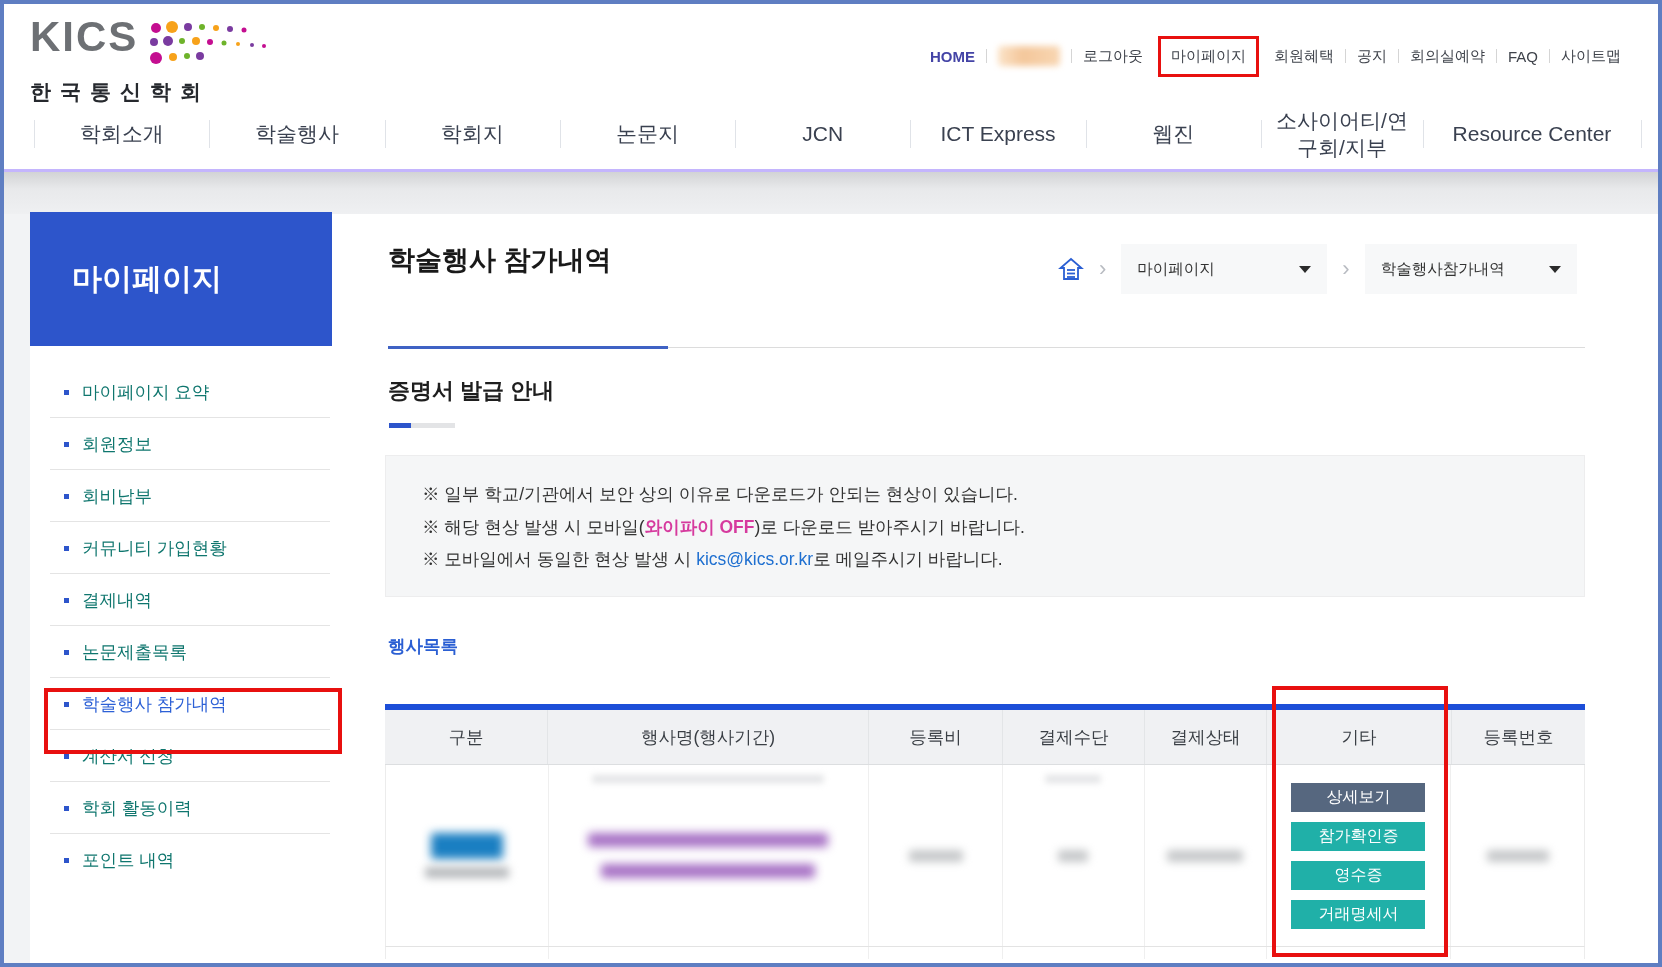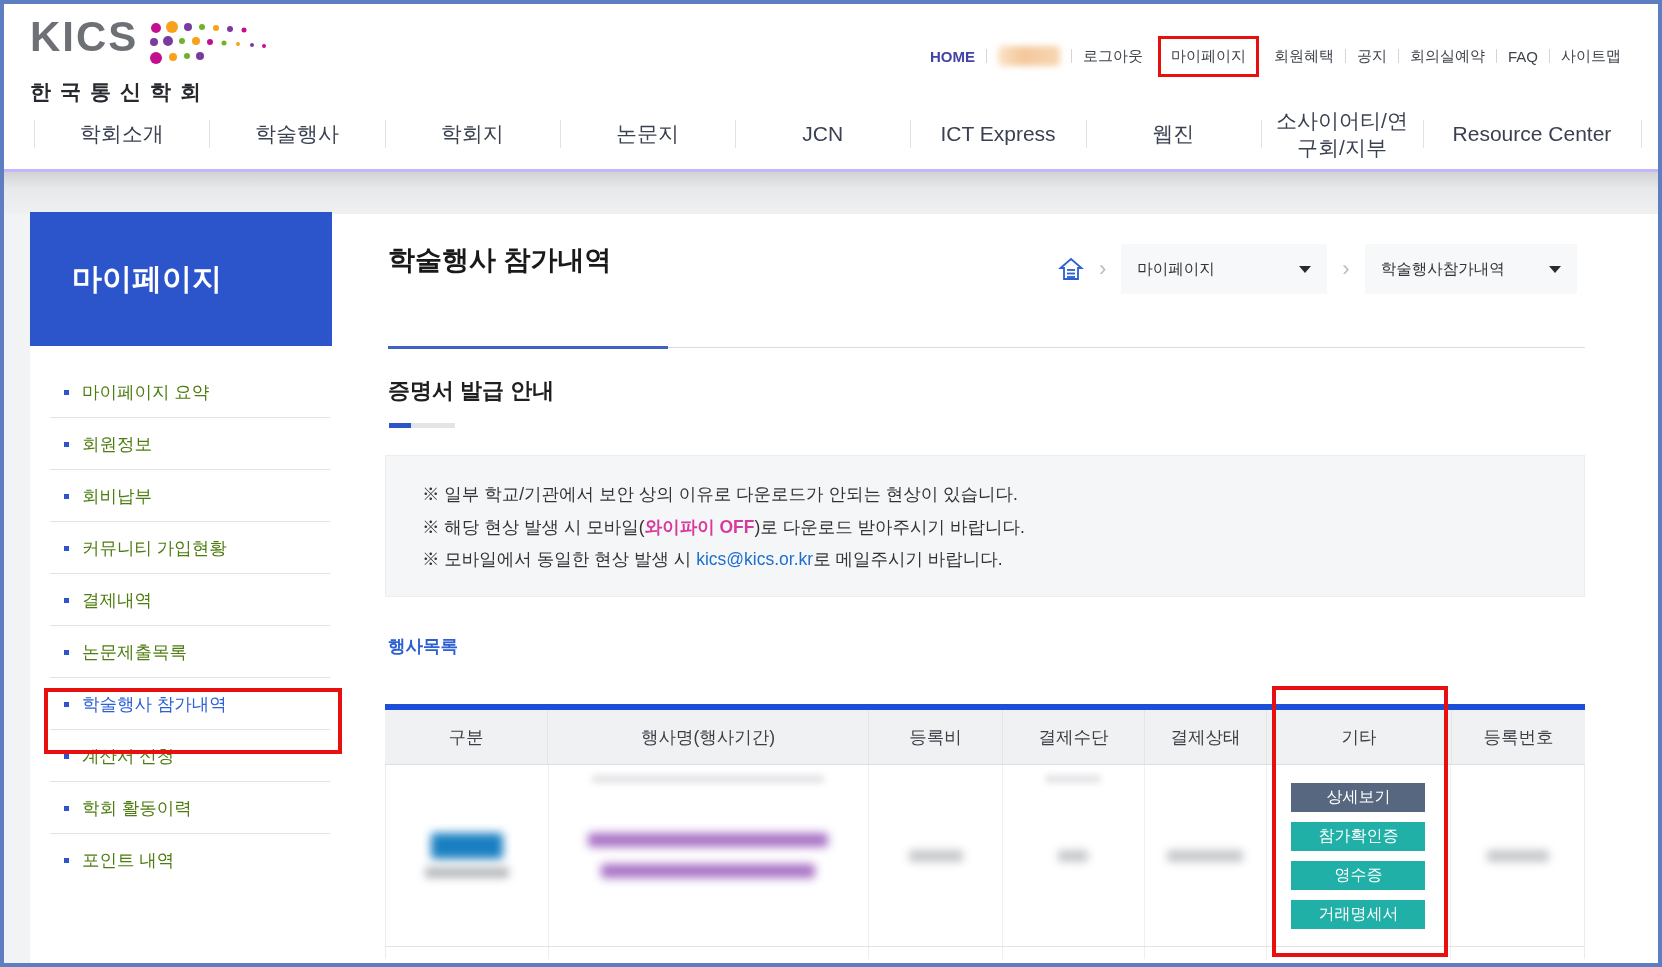--- a/index.html
+++ b/index.html
@@ -37,21 +37,21 @@
   
   .band { position:absolute; top:168px; left:0; right:0; height:42px;
           background:linear-gradient(180deg,#d2d3d5 0%, #e8e9eb 40%, #eff0f2 100%); }
   .left-strip { position:absolute; top:210px; bottom:0; left:0; width:26px; background:#f2f3f5; }
 
   
   .sidebar { position:absolute; left:26px; top:208px; width:302px; background:#fff; }
   .side-head { height:134px; background:#2d55cb; color:#fff; font-size:30px; font-weight:bold;
                display:flex; align-items:center; padding-left:42px; }
   .side-menu { padding-top:20px; }
-  .s-item { height:52px; display:flex; align-items:center; padding-left:34px; font-size:17.5px; color:#4d7c0f; cursor:pointer; position:relative; }
+  .s-item { height:52px; display:flex; align-items:center; padding-left:34px; font-size:17.5px; color:#0f766e; cursor:pointer; position:relative; }
   .s-item:not(:last-child)::after { content:""; position:absolute; left:20px; right:2px; bottom:0; height:1px; background:#e4e4e4; }
   .s-bullet { width:5px; height:5px; background:#2d55cb; margin-right:13px; flex-shrink:0; }
   .s-active { color:#2c60d6; }
 
   
   .anno { position:absolute; border:4px solid #e8100f; pointer-events:none; z-index:9; }
   .anno-sidebar { left:40px; top:684px; width:298px; height:66px; }
   .anno-table { left:1268px; top:682px; width:176px; height:271px; }
 
   

